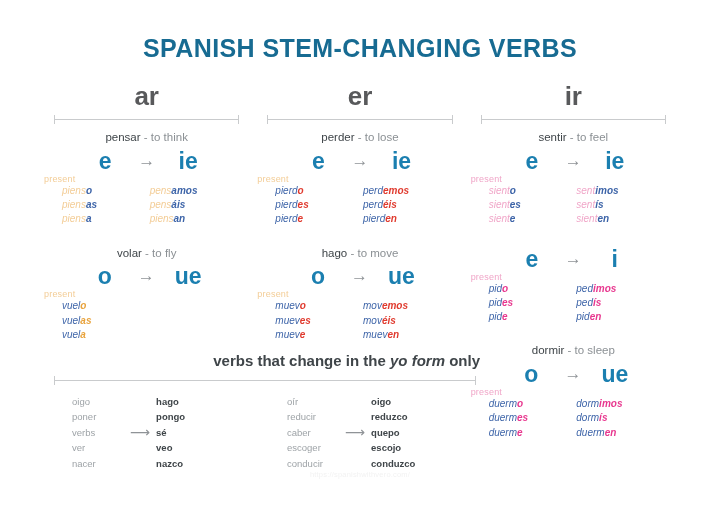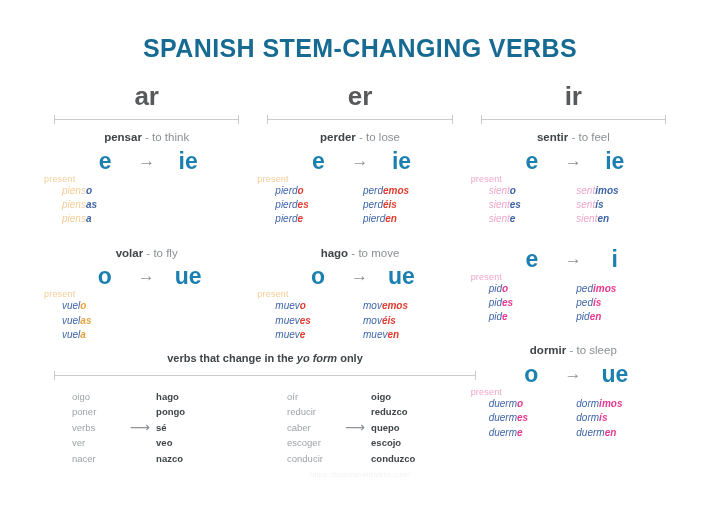--- a/index.html
+++ b/index.html
@@ -74,21 +74,21 @@
   .verb-block.spaced { margin-top: 20px; }
 
   .verb-title {
     text-align: center;
     font-size: 11.5px;
     color: #8b9094;
     line-height: 1.2;
   }
   .verb-title b {
     color: #3f4549;
-    font-weight: bold;
+    font-weight: normal;
   }
 
   .change-row {
     display: flex;
     align-items: center;
     justify-content: center;
     gap: 20px;
     margin-top: 4px;
     color: #1b7fb0;
     font-size: 23px;
@@ -124,22 +124,22 @@
   .conj .w b { font-weight: bold; }
 
   
   .yo-box {
     position: absolute;
     left: 50px;
     top: 352px;
     width: 430px;
   }
   .yo-head {
-    text-align: center;
-    font-size: 11px;
+    text-align: right;
+    font-size: 15px;
     color: #3f4549;
     font-weight: bold;
   }
   .yo-head i { font-style: italic; }
   .yo-rule {
     position: relative;
     height: 9px;
     margin: 7px 4px 0 4px;
   }
   .yo-rule::before {
@@ -206,20 +206,25 @@
           <span class="change-from">e</span>
           <span class="arrow">→</span>
           <span class="change-to">ie</span>
         </div>
         <div class="present-label" style="color: rgb(243, 205, 151);">present</div>
         <div class="conj">
           <div class="half">
             <div class="w"><span style="color:#f3cd97">piens</span><b style="color:#3d64a8">o</b></div>
             <div class="w"><span style="color:#f3cd97">piens</span><b style="color:#3d64a8">as</b></div>
             <div class="w"><span style="color:#f3cd97">piens</span><b style="color:#3d64a8">a</b></div>
+          </div>
+          <div class="half right">
+            <div class="w"><span style="color:#f3cd97">pens</span><b style="color:#3d64a8">amos</b></div>
+            <div class="w"><span style="color:#f3cd97">pens</span><b style="color:#3d64a8">áis</b></div>
+            <div class="w"><span style="color:#f3cd97">piens</span><b style="color:#3d64a8">an</b></div>
           </div>
         </div>
       </div>
       <div class="verb-block spaced">
         <div class="verb-title"><b>volar</b> <span>- to fly</span></div>
         <div class="change-row">
           <span class="change-from">o</span>
           <span class="arrow">→</span>
           <span class="change-to">ue</span>
         </div>

